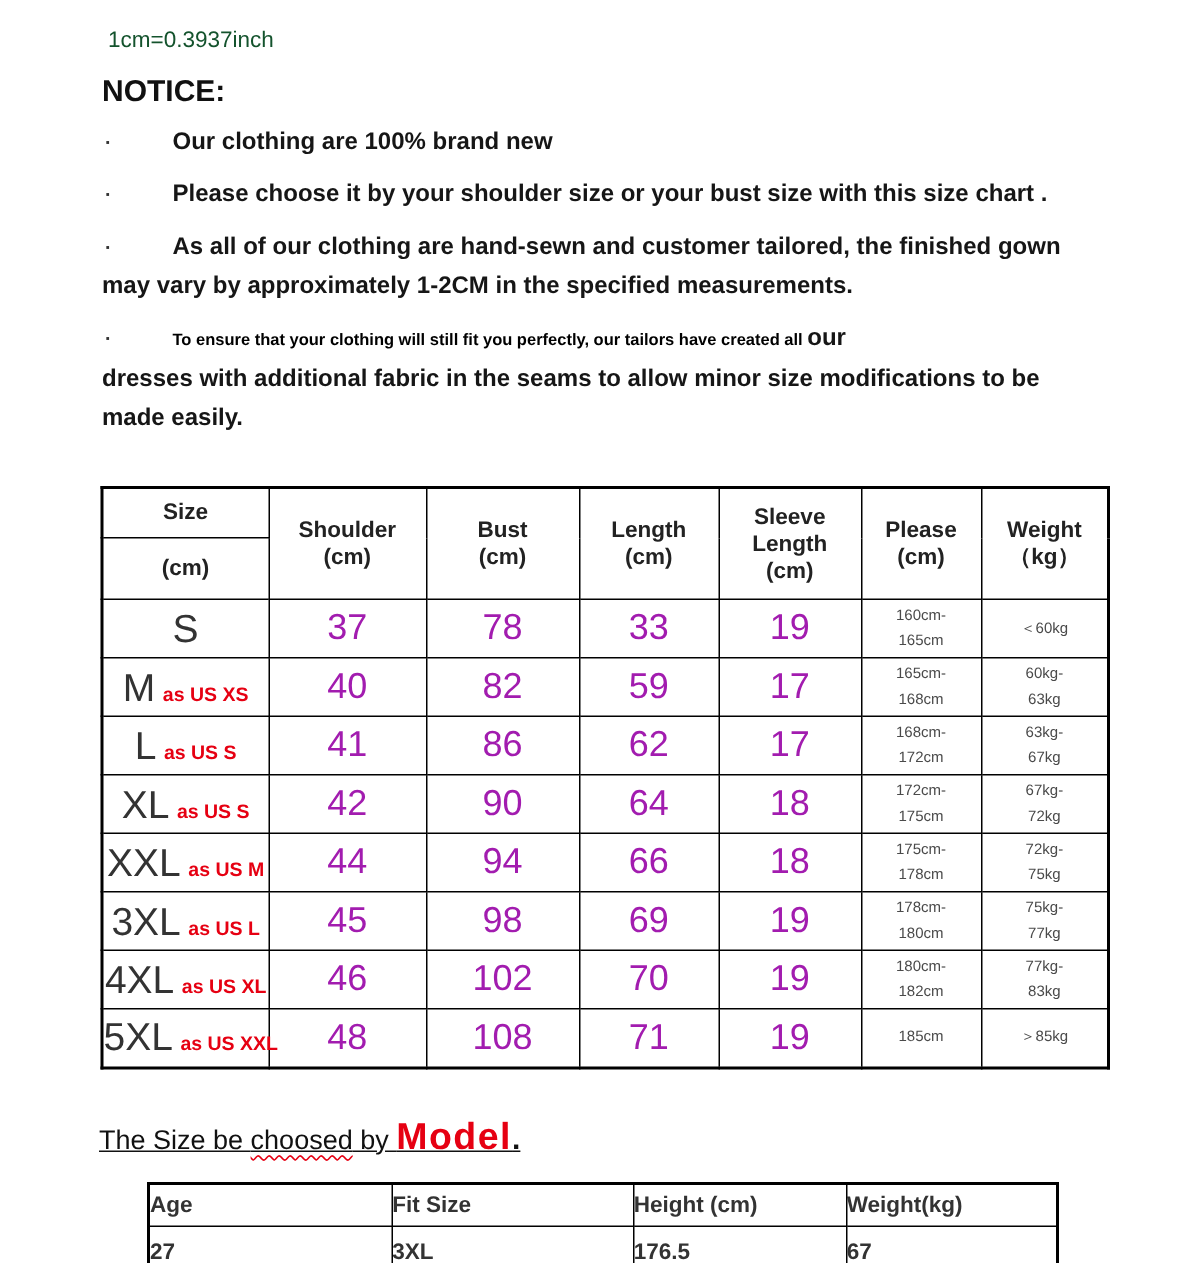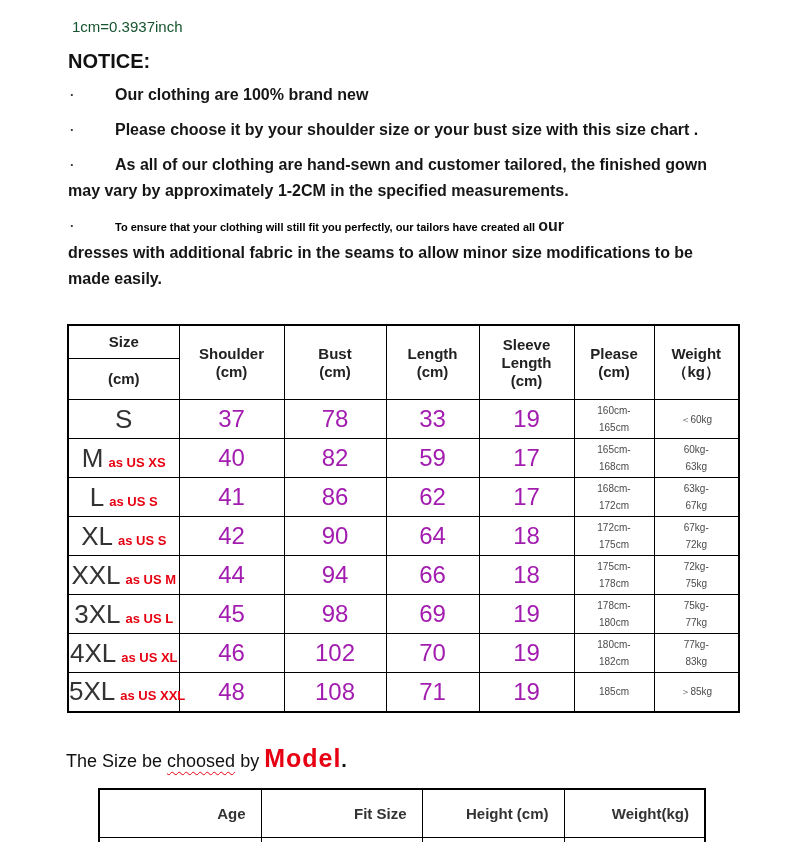--- a/index.html
+++ b/index.html
@@ -96,20 +96,21 @@
     font-size: 10px;
     line-height: 17px;
     color: #4a4a4a;
     white-space: pre-line;
   }
 
   .model-caption {
     margin: 31px 0 0 66px;
     font-size: 18px;
     color: #111;
+    text-decoration: underline;
   }
   .model-caption .misspelled {
     text-decoration: underline;
     text-decoration-style: wavy;
     text-decoration-color: #e60012;
     text-decoration-thickness: 1px;
     text-underline-offset: 4px;
   }
   .model-caption .model-word {
     font-size: 25px;
@@ -125,22 +126,22 @@
 
   table.model-table {
     margin: 15px 0 0 98px;
     border-collapse: collapse;
     table-layout: fixed;
     width: 606px;
     border: 2px solid #000;
   }
   table.model-table th, table.model-table td {
     border: 1.5px solid #000;
-    padding: 15px;
-    text-align: right;
+    padding: 0;
+    text-align: left;
     vertical-align: middle;
     font-size: 15px;
     font-weight: bold;
     color: #333;
   }
   table.model-table tr.mt-head { height: 29px; }
   table.model-table tr.mt-vals { height: 34px; }
 </style>
 </head>
 <body>

